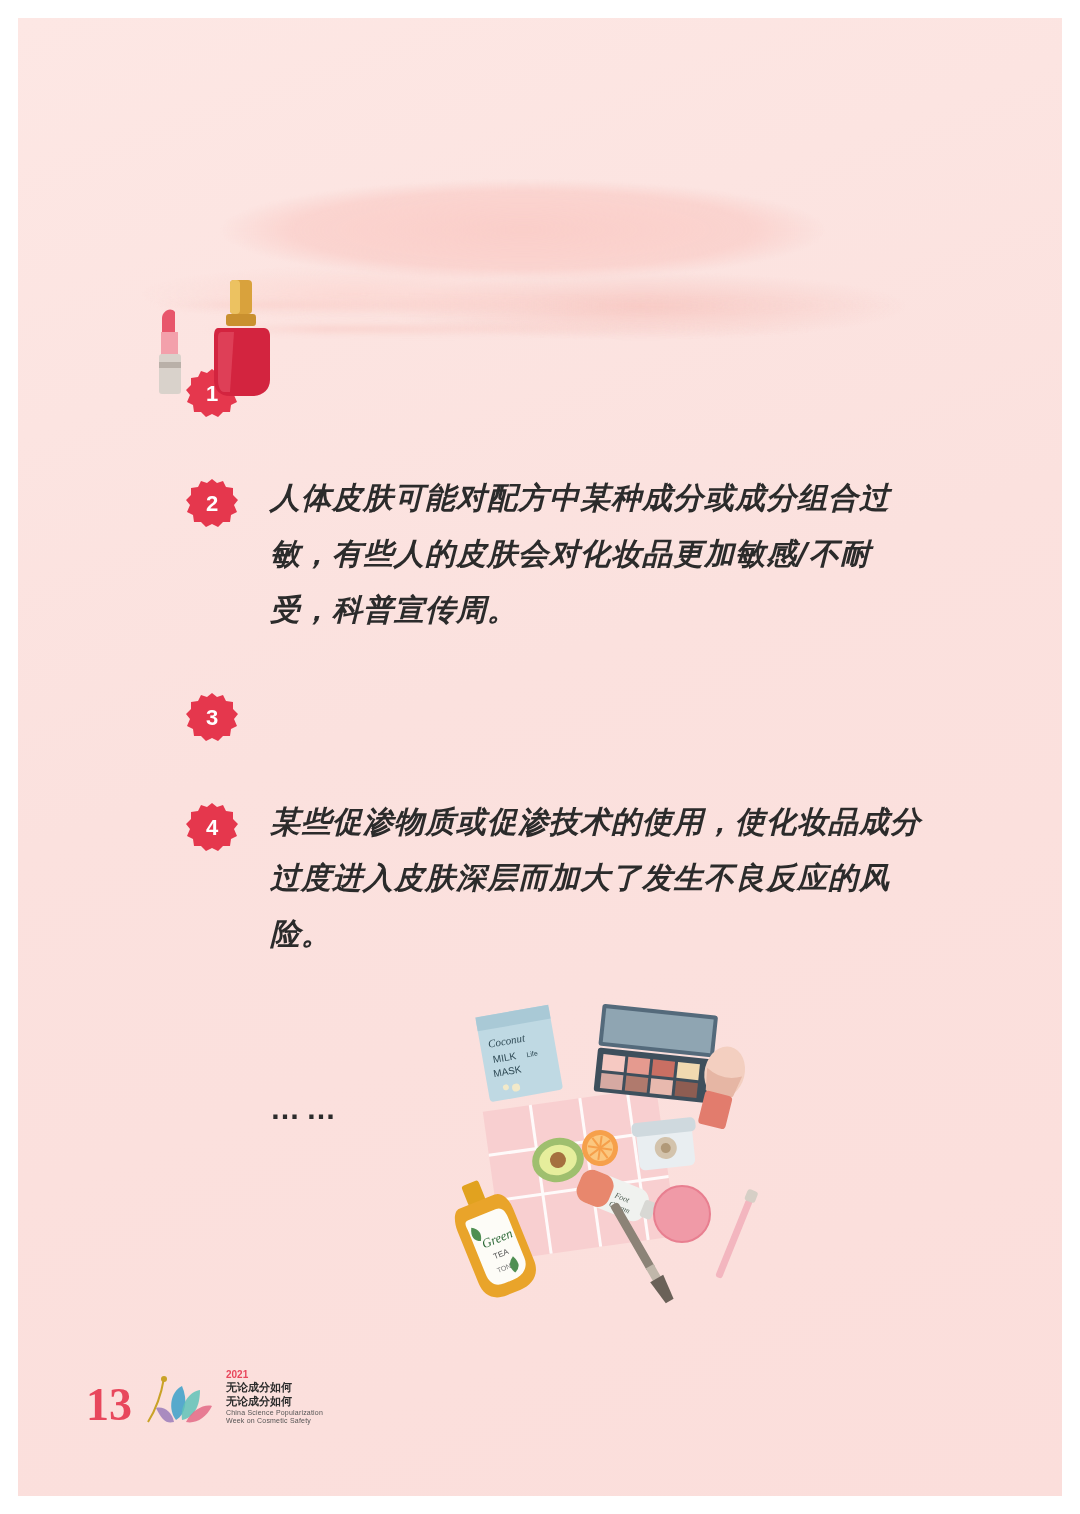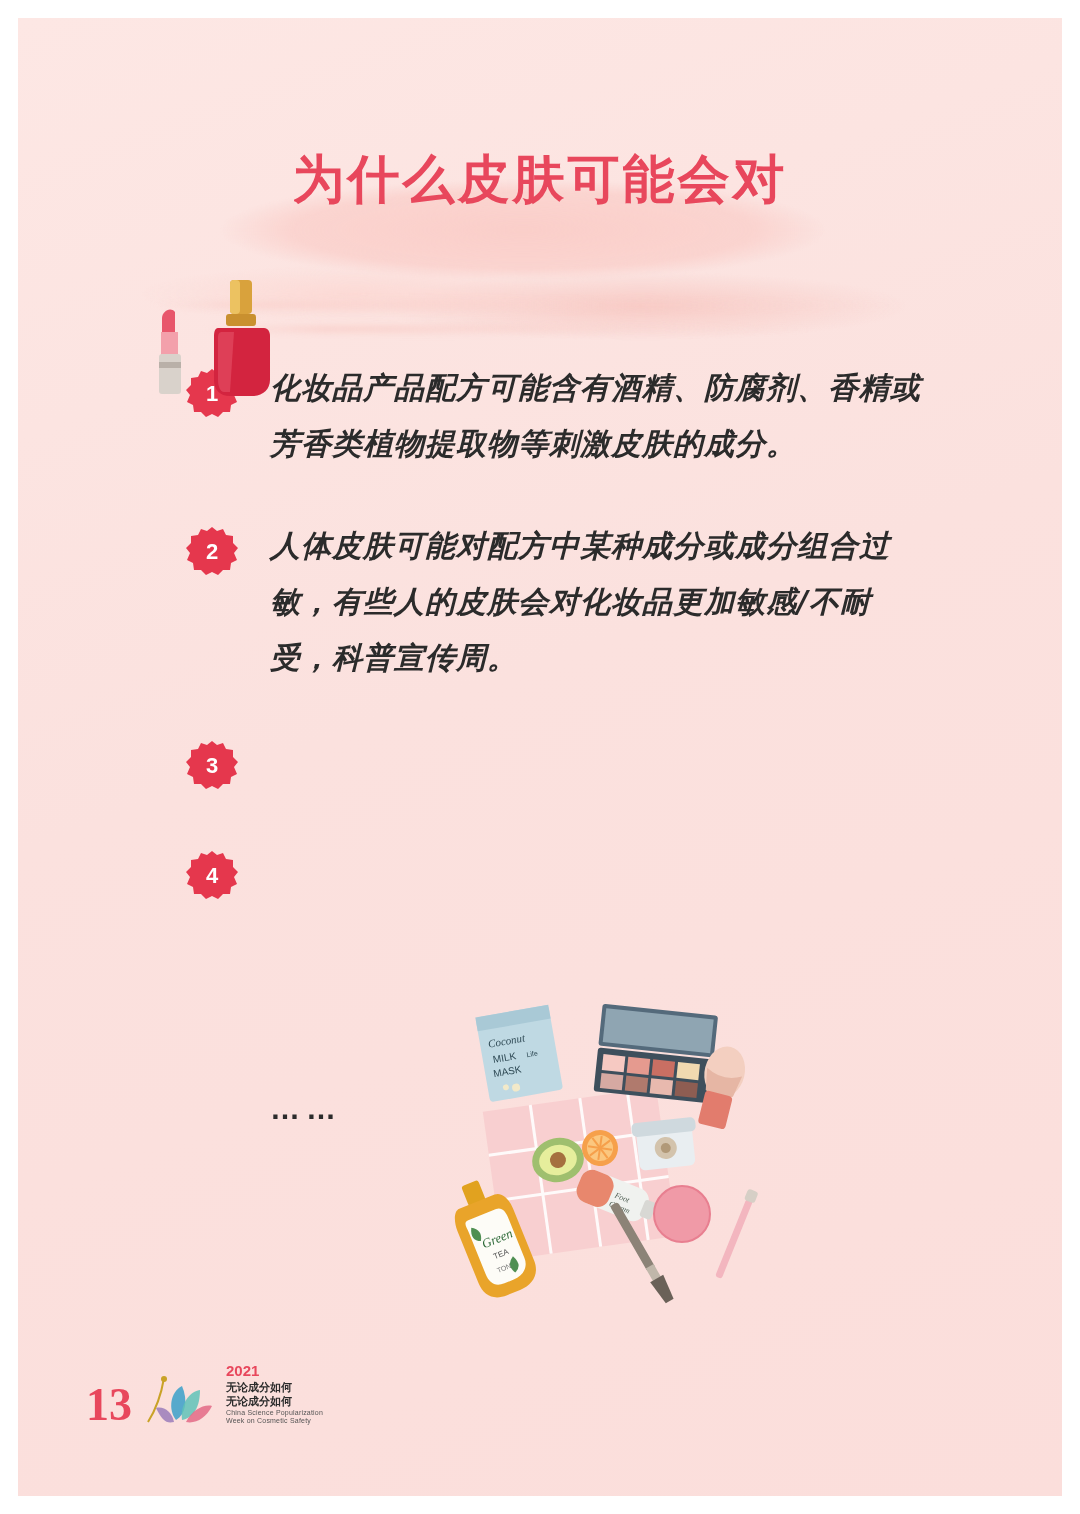--- a/index.html
+++ b/index.html
@@ -112,21 +112,21 @@
     color:#e8475c;font-size:46px;font-weight:bold;
     font-family:"Liberation Serif",serif;
     line-height:46px;
     margin-top:36px;
   }
   .logo-mark{position:relative;width:74px;height:52px;}
   .logo-text{
     display:flex;flex-direction:column;justify-content:flex-end;
     color:#2b2b2b;line-height:1.25;padding-bottom:2px;
   }
-  .logo-text .yr{font-size:15px;color:#e8475c;font-weight:bold;margin-top:20px;}
+  .logo-text .yr{font-size:10px;color:#e8475c;font-weight:bold;margin-top:20px;}
   .logo-text .cn1{font-size:11px;font-weight:bold;}
   .logo-text .cn2{font-size:11px;font-weight:bold;}
   .logo-text .en{font-size:7px;color:#555;letter-spacing:.2px;}
 </style>
 </head>
 <body>
 
 <div class="page">
   <div class="bg-inner"></div>
 
@@ -144,34 +144,32 @@
 
     <svg class="polish" width="86" height="140" viewBox="0 0 86 140">
       <rect x="30" y="4" width="22" height="34" rx="4" fill="#d9a23c"></rect>
       <rect x="30" y="4" width="10" height="34" rx="4" fill="#ecc261"></rect>
       <rect x="26" y="38" width="30" height="12" rx="3" fill="#c9902f"></rect>
       <path d="M18 52 H64 C68 52 70 56 70 60 L70 104 C70 114 62 120 52 120 H30 C20 120 14 114 14 104 L14 60 C14 56 15 52 18 52 Z" fill="#d3243f"></path>
       <path d="M22 56 H34 L30 116 H24 C20 116 18 110 18 104 L18 62 C18 58 19 56 22 56 Z" fill="#e8566b" opacity=".55"></path>
     </svg>
 
     <div class="title">
-      <span>为什么皮肤可能会对</span>
     </div>
   </div>
 
   <div class="list">
 
     <div class="item">
       <div class="badge">
         <svg width="52" height="52" viewBox="0 0 52 52">
           <path d="M26 1 L31 5 L37 3 L40 9 L47 10 L47 17 L52 22 L48 27 L51 34 L45 37 L44 44 L37 44 L32 49 L26 46 L20 49 L15 44 L8 44 L7 37 L1 34 L4 27 L0 22 L5 17 L5 10 L12 9 L15 3 L21 5 Z" fill="#e5374d"></path>
         </svg>
         <span class="num">1</span>
       </div>
-      <div class="txt">化妆品产品配方可能含有酒精、防腐剂、香精或芳香类植物提取物等刺激皮肤的成分。</div>
     </div>
 
     <div class="item">
       <div class="badge">
         <svg width="52" height="52" viewBox="0 0 52 52">
           <path d="M26 1 L31 5 L37 3 L40 9 L47 10 L47 17 L52 22 L48 27 L51 34 L45 37 L44 44 L37 44 L32 49 L26 46 L20 49 L15 44 L8 44 L7 37 L1 34 L4 27 L0 22 L5 17 L5 10 L12 9 L15 3 L21 5 Z" fill="#e5374d"></path>
         </svg>
         <span class="num">2</span>
       </div>
       <div class="txt">人体皮肤可能对配方中某种成分或成分组合过敏，有些人的皮肤会对化妆品更加敏感/不耐受，科普宣传周。</div>
@@ -186,20 +184,21 @@
       </div>
     </div>
 
     <div class="item">
       <div class="badge">
         <svg width="52" height="52" viewBox="0 0 52 52">
           <path d="M26 1 L31 5 L37 3 L40 9 L47 10 L47 17 L52 22 L48 27 L51 34 L45 37 L44 44 L37 44 L32 49 L26 46 L20 49 L15 44 L8 44 L7 37 L1 34 L4 27 L0 22 L5 17 L5 10 L12 9 L15 3 L21 5 Z" fill="#e5374d"></path>
         </svg>
         <span class="num">4</span>
       </div>
+      <div class="txt">某些促渗物质或促渗技术的使用，使化妆品成分过度进入皮肤深层而加大了发生不良反应的风险。</div>
     </div>
   </div>
 
   <div class="ellipsis">……</div>
 
   <svg class="illus" viewBox="0 0 340 320">
 
     <g transform="rotate(-8 170 170)">
       <rect x="62" y="96" width="175" height="150" fill="#f8cfd0"></rect>
       <g stroke="#ffffff" stroke-width="3" opacity=".9">

